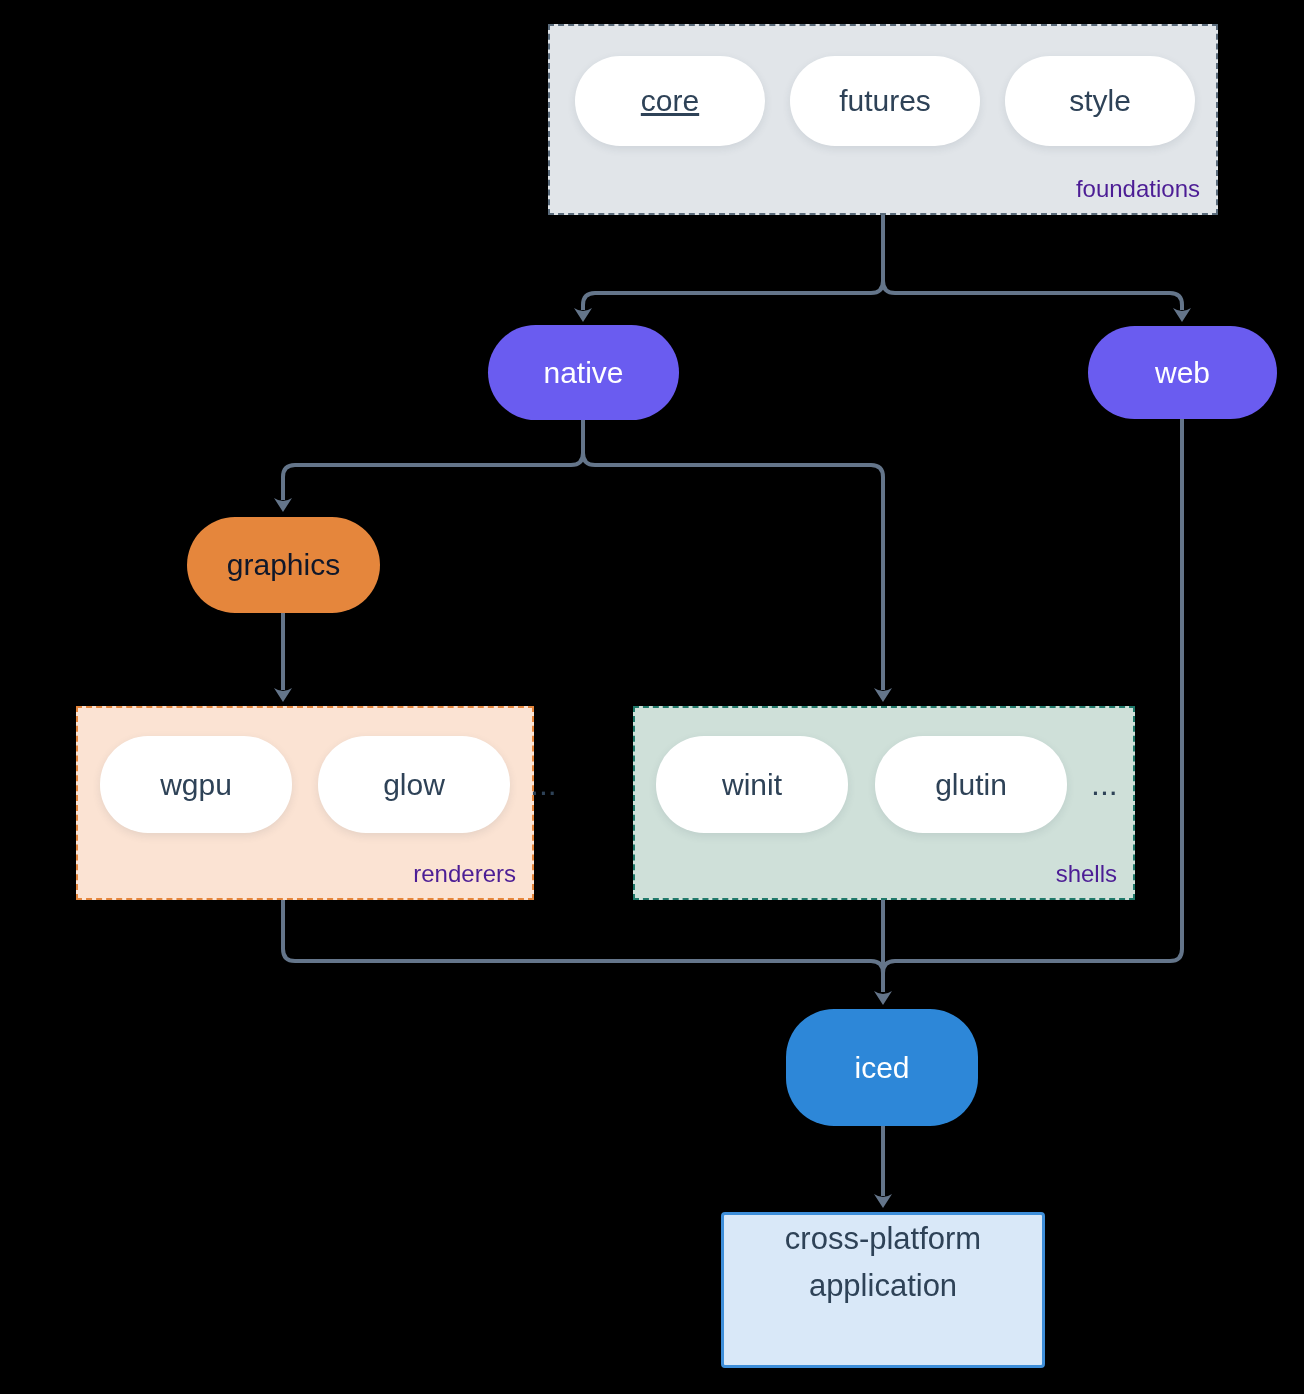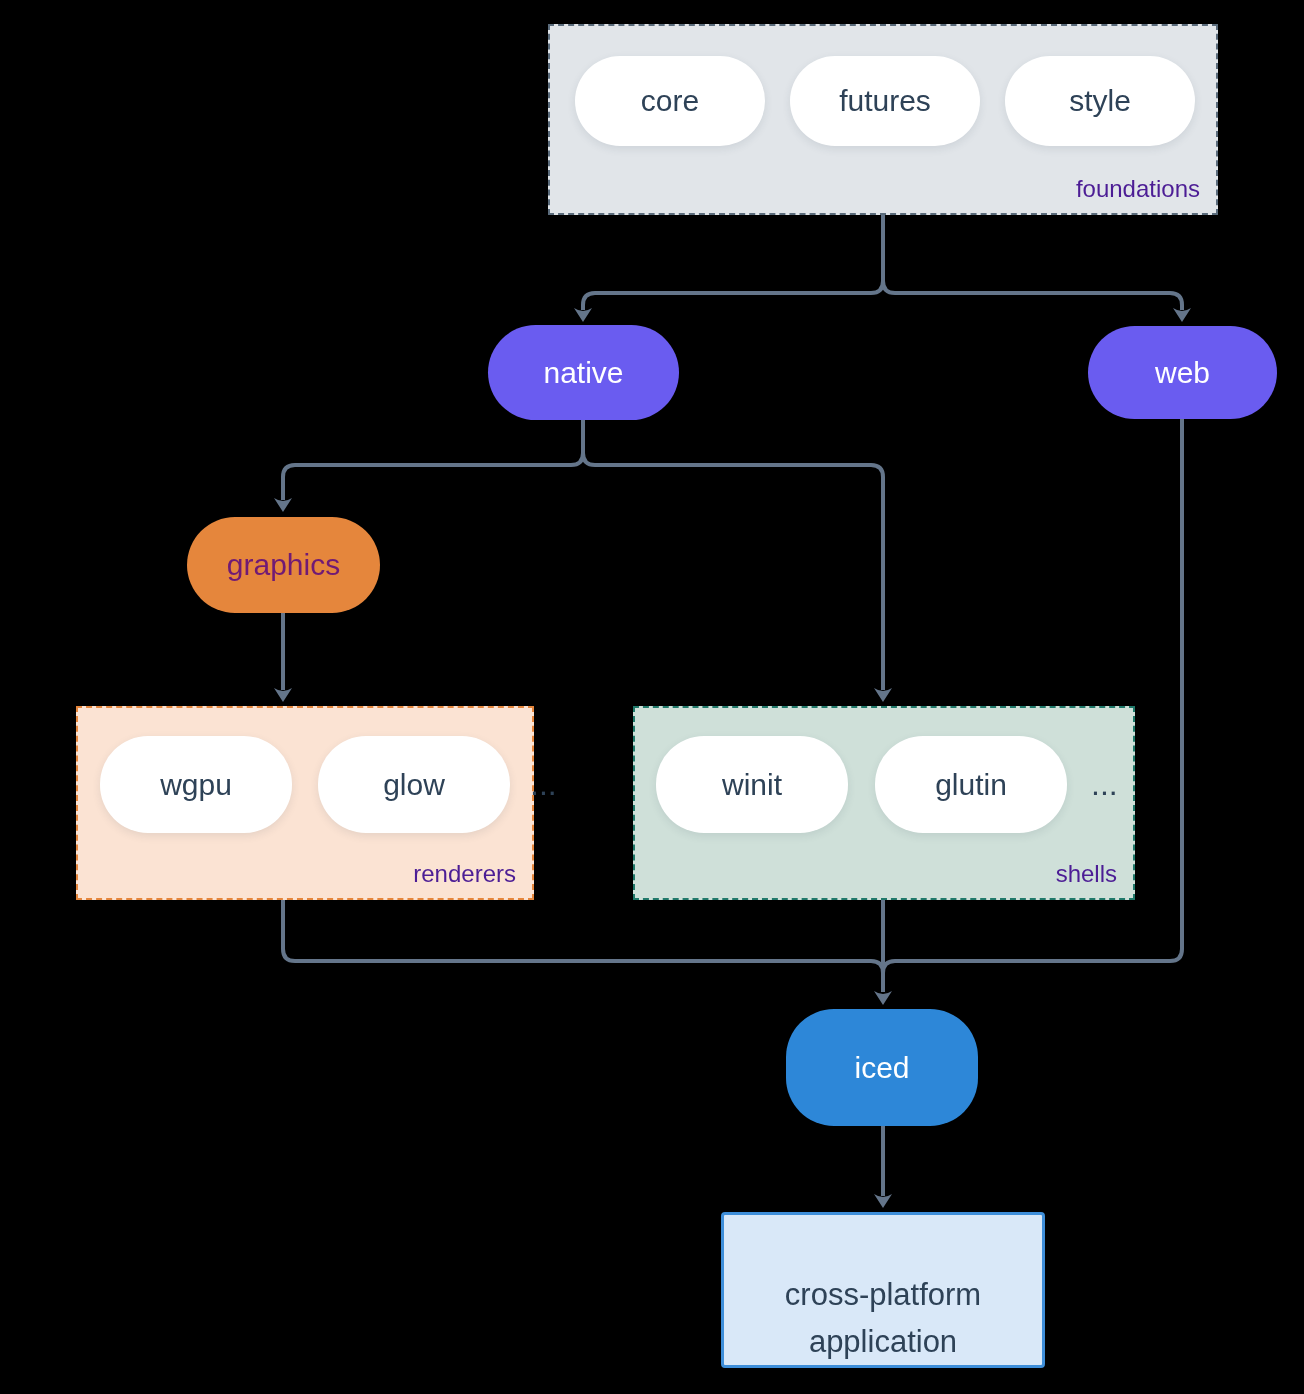--- a/index.html
+++ b/index.html
@@ -22,26 +22,26 @@
     position:absolute;right:16px;bottom:10px;
     font-size:24px;color:#4c1d95;
   }
 
   .pill{
     position:absolute;display:flex;align-items:center;justify-content:center;
     border-radius:48px;font-size:30px;box-sizing:border-box;
   }
   .pill.white{background:#ffffff;color:#2e4257;box-shadow:0 3px 8px rgba(40,60,80,0.10);}
   .pill.purple{background:#6a5cf0;color:#ffffff;}
-  .pill.orange{background:#e5863c;color:#701a75;}
+  .pill.orange{background:#e5863c;color:#0f172a;}
   .pill.blue{background:#2d87d8;color:#ffffff;}
 
   
   .foundations .pill{top:30px;height:90px;width:190px;}
-  .foundations .pill.p0{left:25px;}
+  .foundations .pill.p0{left:25px;text-decoration:underline;}
   .foundations .pill.p1{left:240px;}
   .foundations .pill.p2{left:455px;text-align:center;}
 
   
   .renderers .pill,.shells .pill{top:28px;height:97px;width:192px;}
   .renderers .pill.p0{left:22px;}
   .renderers .pill.p1{left:240px;}
   .shells .pill.p0{left:21px;}
   .shells .pill.p1{left:240px;}
   .more-dots{
@@ -54,21 +54,21 @@
   
   .pill.native{left:488px;top:325px;width:191px;height:95px;}
   .pill.web{left:1088px;top:326px;width:189px;height:93px;}
   .pill.graphics{left:187px;top:517px;width:193px;height:96px;}
   .pill.iced{left:786px;top:1009px;width:192px;height:117px;}
 
   .appbox{
     position:absolute;left:721px;top:1212px;width:324px;height:156px;
     background:#d9e8f8;border:3px solid #3e8ed9;border-radius:4px;
     box-sizing:border-box;
-    display:flex;flex-direction:column;align-items:center;justify-content:flex-end;
+    display:flex;flex-direction:column;align-items:center;justify-content:flex-start;
     font-size:31px;color:#2e4257;line-height:47px;
   }
 </style>
 </head>
 <body>
 
 <div class="stage">
 
   <svg class="connector-layer" width="1304" height="1394" viewBox="0 0 1304 1394">
 

